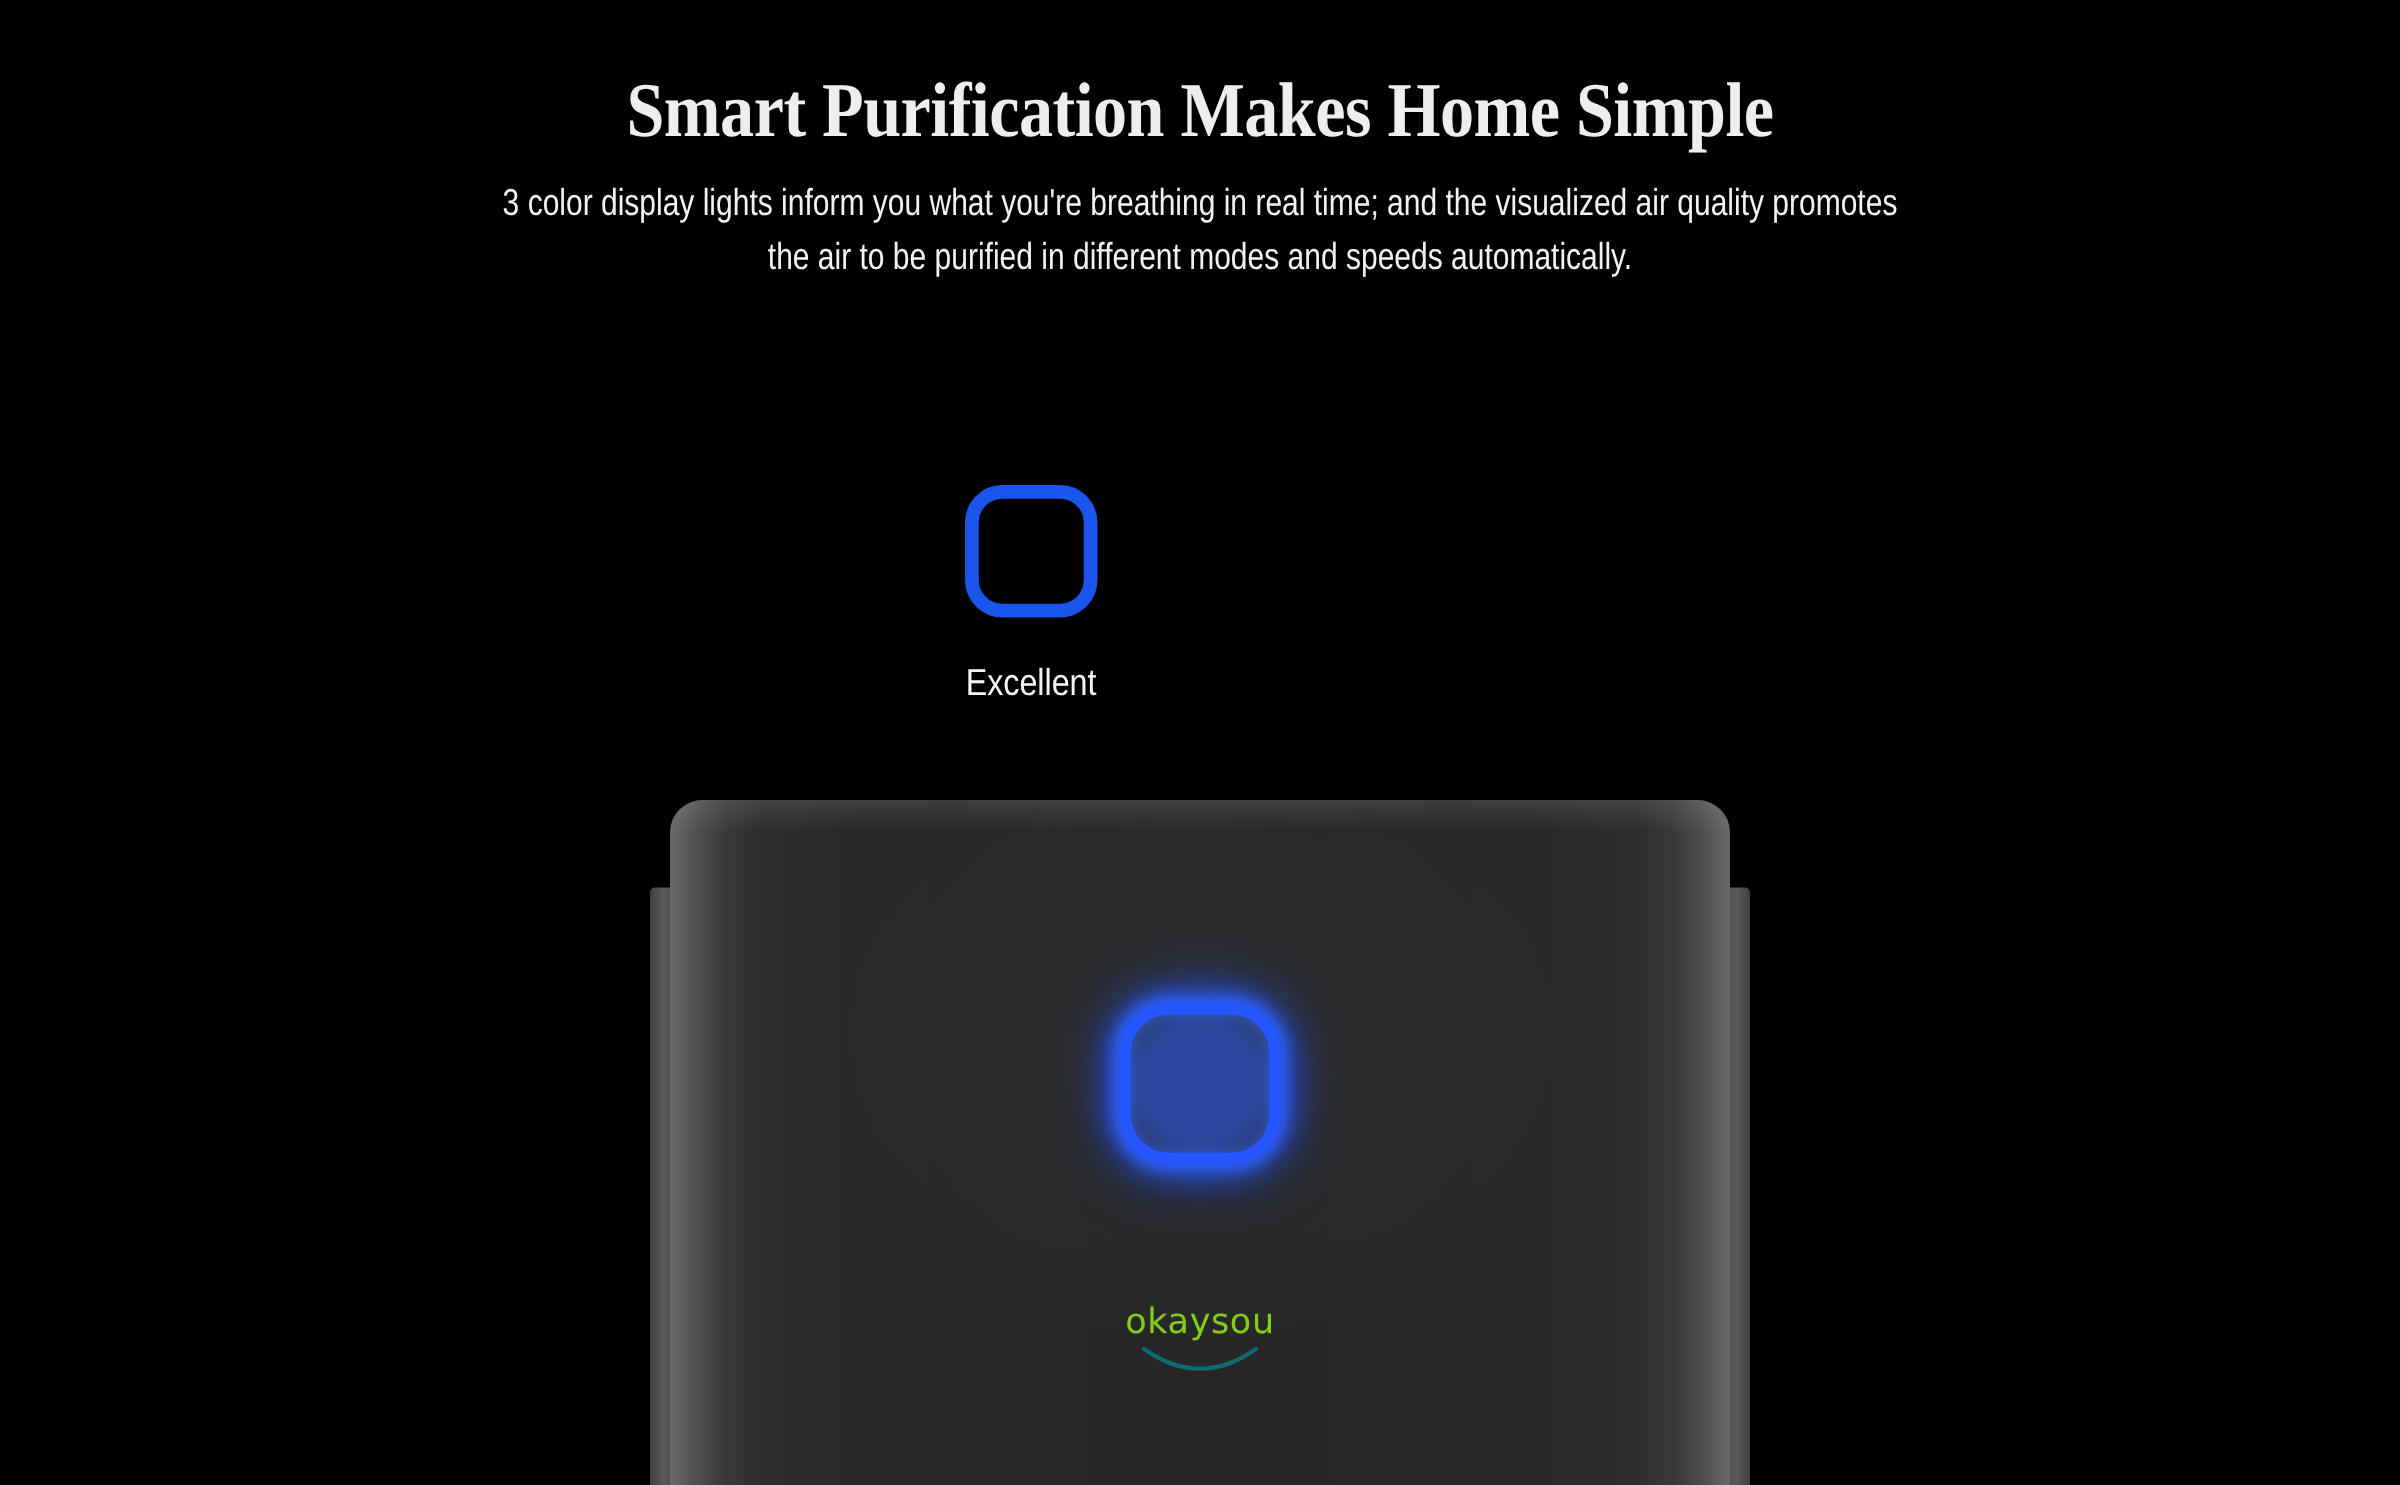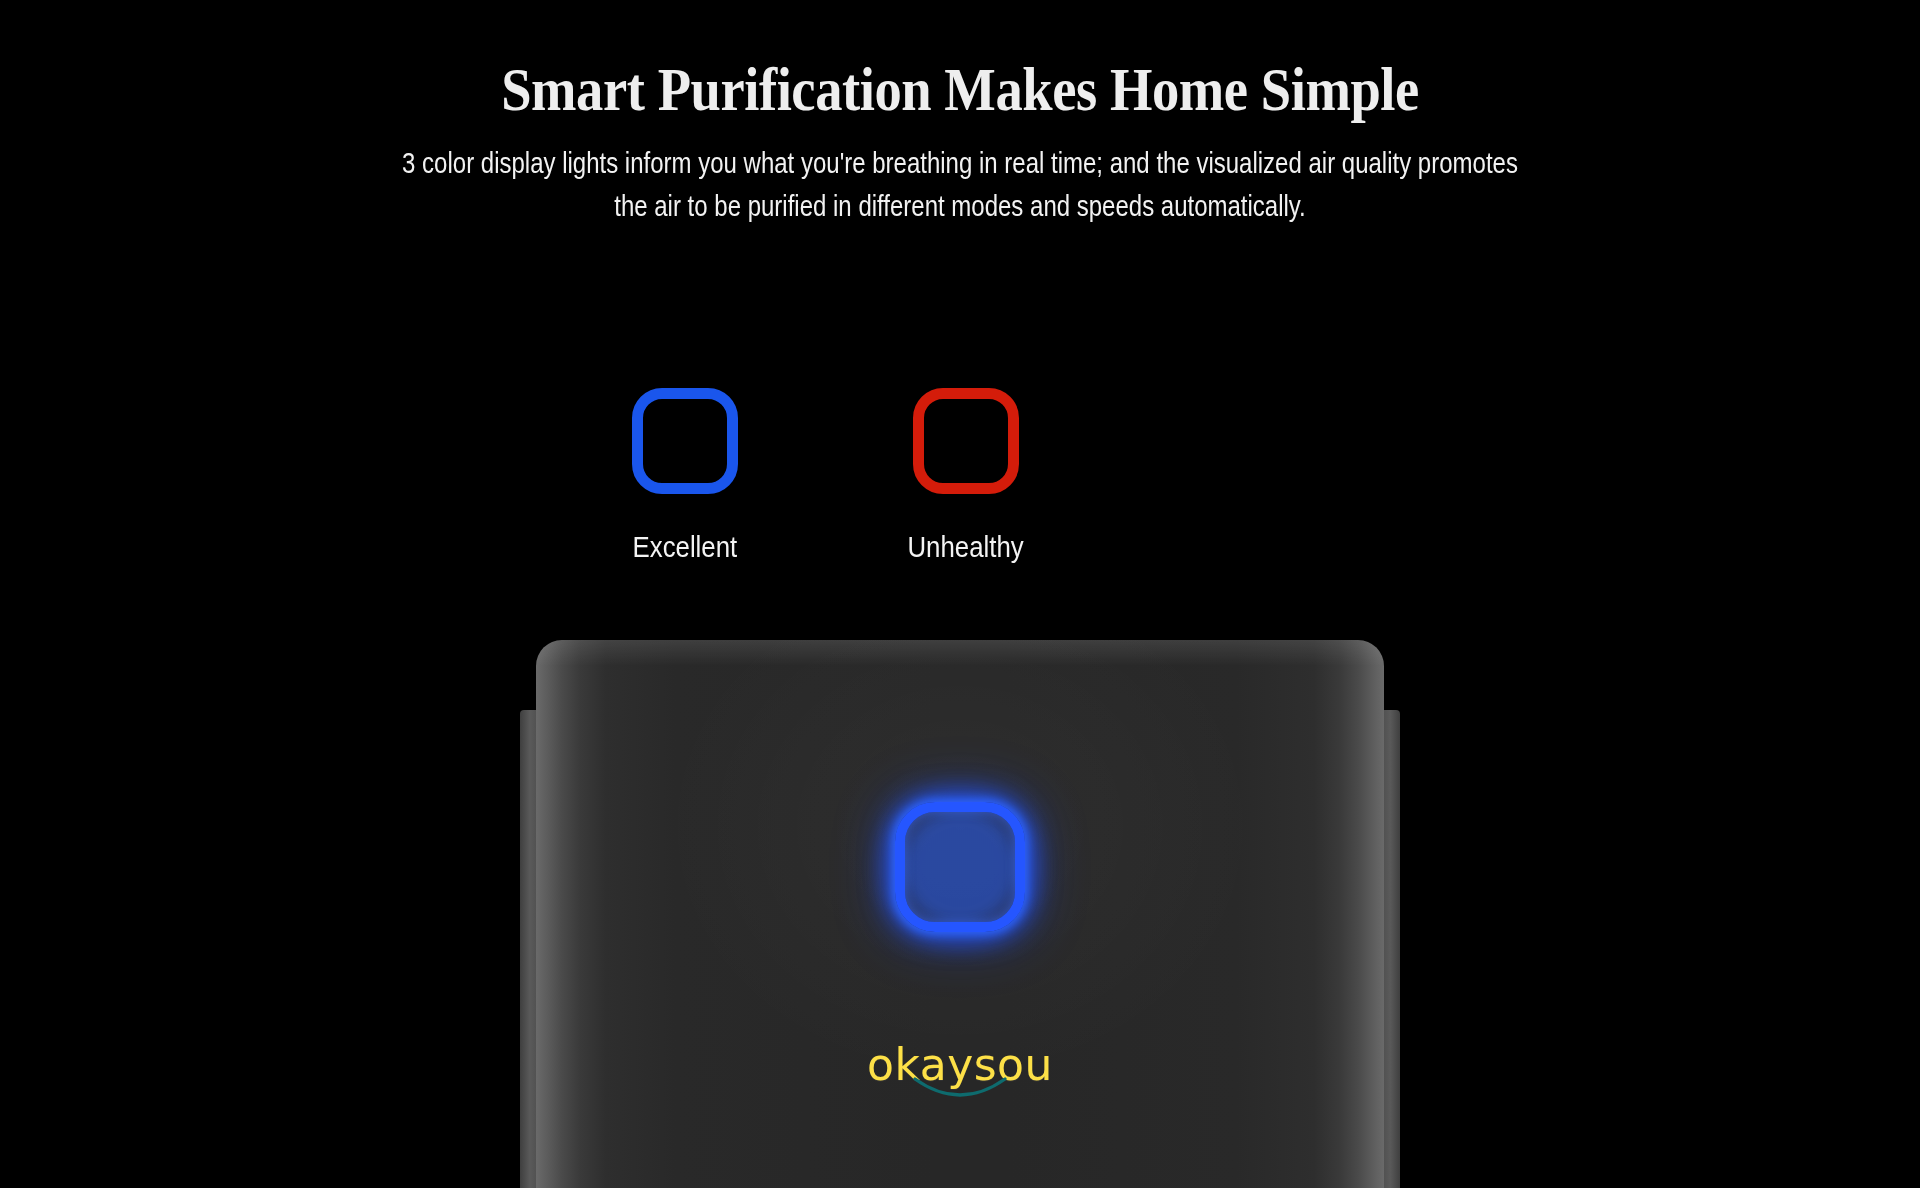--- a/index.html
+++ b/index.html
@@ -217,23 +217,23 @@
     position:absolute;
     left:50%;
     top:403px;
     transform:translateX(-50%);
     width:300px;
     text-align:center;
   }
 
   .brand-text {
     font-family:"DejaVu Sans", sans-serif;
-    font-size:44px;
+    font-size:28px;
     letter-spacing:0.5px;
-    color:#fde047;
+    color:#84cc16;
     text-shadow:0 1px 0 rgba(255,255,255,0.055);
     line-height:1;
     white-space:nowrap;
   }
 
   .brand-smile {
     position:absolute;
     left:50%;
     top:32px;
     transform:translateX(-50%);
@@ -253,24 +253,20 @@
   </div>
 
   <div class="legend">
 
     <div class="legend-item">
       <div class="swatch swatch-excellent"></div>
       <div class="legend-label">Excellent</div>
     </div>
 
 
-    <div class="legend-item">
-      <div class="swatch swatch-unhealthy"></div>
-      <div class="legend-label">Unhealthy</div>
-    </div>
 
   </div>
 
   <div class="device">
 
     <div class="device-strip left"></div>
     <div class="device-strip right"></div>
 
     <div class="device-body"></div>
     <div class="device-top-sheen"></div>

